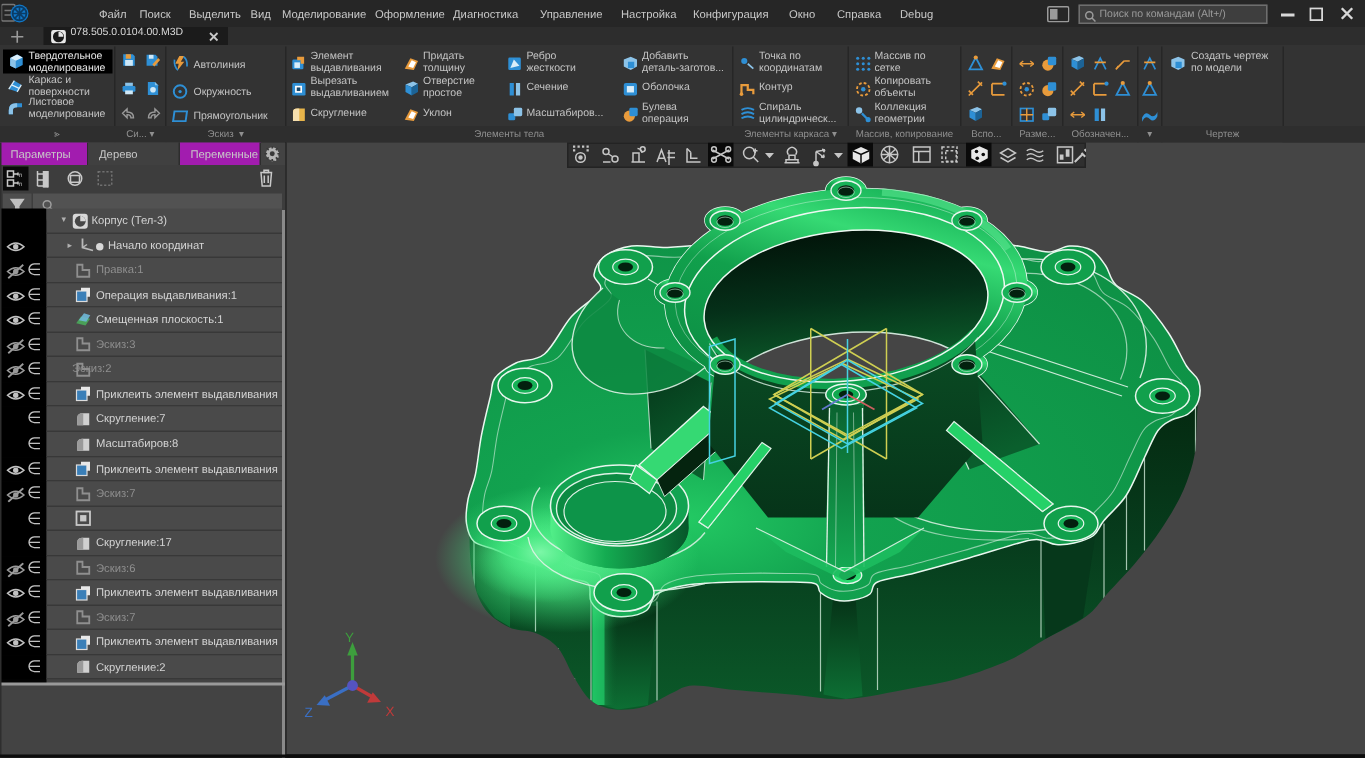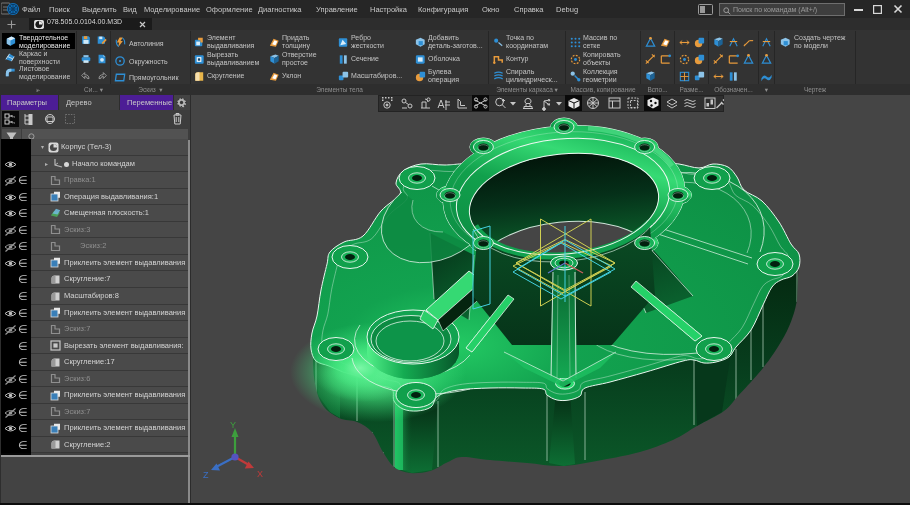--- a/index.html
+++ b/index.html
@@ -2,32 +2,32 @@
 <html><head>
 <meta charset="utf-8">
 <style>
   * { margin:0; padding:0; box-sizing:border-box; }
   html,body { width:910px; height:505px; overflow:hidden; background:#000; }
   body { font-family:"Liberation Sans", sans-serif; position:relative; }
   .abs { position:absolute; }
 
   
   #menubar { left:0; top:0; width:910px; height:18px; background:#262626; color:#c9c9c9; font-size:7.5px; }
-  #menubar .mi { position:absolute; top:5px; }
+  #menubar .mi { position:absolute; top:5px;margin-left:44px; }
   
   #tabbar { left:0; top:18px; width:910px; height:12px; background:#2d2d2d; }
   #tab1 { left:29px; top:18px; width:123px; height:12px; background:#1b1b1b; color:#d8d8d8; font-size:7px; }
   
   #ribbon { position:static; margin-top:30px; width:910px; height:65px; background:#333333; }
   .rsep { position:absolute; top:31px; height:53px; width:1px; background:#262626; }
   .rlabel { position:absolute; top:84px; height:11px; background:#2e2e2e; color:#8f8f8f; font-size:6.5px; text-align:center; line-height:11px; }
   .rtxt { position:absolute; color:#c4c4c4; font-size:7px; line-height:7.5px; }
   
   #lpanel { left:0; top:95px; width:190px; height:410px; background:#434343; }
-  .ptab { position:absolute; top:95px; height:15px; color:#c8c8c8; font-size:7.5px; line-height:15px; padding-left:7px; background:#4c1d95; border-right:1px solid #2d2d2d; }
+  .ptab { position:absolute; top:95px; height:15px; color:#c8c8c8; font-size:7.5px; line-height:15px; padding-left:7px; background:#a21caf; border-right:1px solid #2d2d2d; }
   #treerows { left:0; top:0; width:190px; }
   .trow { position:absolute; left:31px; width:157px; height:16px; background:#4a4a4a; border-bottom:1px solid #383838; color:#d4d4d4; font-size:7.5px; line-height:16px; overflow:hidden; white-space:nowrap; }
   .trow.gray { color:#8f8f8f; }
   .tgut { position:absolute; left:0; width:31px; height:16px; background:#000; }
   
   #viewport { left:191px; top:95px; width:719px; height:408px; background:#454545; }
   #vtoolbar { left:378px; top:95px; width:346px; height:17px; background:#2f2f2f; border:1px solid #232323; }
   #bottombar { left:0; top:503px; width:910px; height:2px; background:#0d0d0d; }
 </style>
 </head>
@@ -568,21 +568,21 @@
       <path d="M1 4.5 Q6.5 -0.5 12 4.5 Q6.5 9.5 1 4.5 Z" fill="none" stroke="#c0c0c0" stroke-width="1"></path>
       <circle cx="6.5" cy="4.5" r="1.8" fill="#c0c0c0"></circle>
     </svg>
 <div class="trow" style="top:155.6px;height:16.5px">
       <span style="position:absolute;left:14px;top:0;color:#b0b0b0;font-size:6px">▸</span>
       <svg style="position:absolute;left:22px;top:2.5px" width="11" height="11" viewBox="0 0 11 11">
         <path d="M2 1 L2 7 L9 9" stroke="#b8b8b8" fill="none" stroke-width="1.2"></path>
         <path d="M2 7 L5 5" stroke="#b8b8b8" stroke-width="1"></path>
       </svg>
       <span style="position:absolute;left:33px;top:6px;width:5px;height:5px;border-radius:50%;background:#d8d8d8"></span>
-      <span style="position:absolute;left:41px;top:0">Начало командам</span>
+      <span style="position:absolute;left:41px;top:0">Начало координат</span>
     </div>
 <div class="tgut" style="top:172.1px;height:16.599999999999994px"></div>
 <svg class="abs" style="left:4px;top:176.1px" width="13" height="10" viewBox="0 0 13 10">
       <path d="M1 5 Q6.5 0 12 5 Q6.5 10 1 5 Z" fill="none" stroke="#9a9a9a" stroke-width="1"></path>
       <circle cx="6.5" cy="5" r="1.8" fill="#9a9a9a"></circle>
       <line x1="11.5" y1="0.5" x2="1.5" y2="9.5" stroke="#9a9a9a" stroke-width="1.2"></line>
     </svg>
 <div class="abs" style="left:18px;top:172.1px;width:13px;height:16.599999999999994px;color:#c0c0c0;font-size:11px;line-height:16.599999999999994px;font-family:'Liberation Serif',serif">∈</div>
 <div class="trow gray" style="top:172.1px;height:16.599999999999994px">
       <svg style="position:absolute;left:19px;top:2.5px" width="11" height="11" viewBox="0 0 11 11">
@@ -634,21 +634,21 @@
 <svg class="abs" style="left:4px;top:242.3px" width="13" height="10" viewBox="0 0 13 10">
       <path d="M1 5 Q6.5 0 12 5 Q6.5 10 1 5 Z" fill="none" stroke="#9a9a9a" stroke-width="1"></path>
       <circle cx="6.5" cy="5" r="1.8" fill="#9a9a9a"></circle>
       <line x1="11.5" y1="0.5" x2="1.5" y2="9.5" stroke="#9a9a9a" stroke-width="1.2"></line>
     </svg>
 <div class="abs" style="left:18px;top:238.3px;width:13px;height:16.599999999999994px;color:#c0c0c0;font-size:11px;line-height:16.599999999999994px;font-family:'Liberation Serif',serif">∈</div>
 <div class="trow gray" style="top:238.3px;height:16.599999999999994px">
       <svg style="position:absolute;left:19px;top:2.5px" width="11" height="11" viewBox="0 0 11 11">
         <path d="M1.5 1.5 L5 1.5 L5 5 L9.5 5 L9.5 9.5 L1.5 9.5 Z" fill="none" stroke="#8f8f8f" stroke-width="1.2"></path>
       </svg>
-      <span style="position:absolute;left:49px;top:0">Эскиз:2</span>
+      <span style="position:absolute;left:17px;top:0">Эскиз:2</span>
     </div>
 <div class="tgut" style="top:254.9px;height:16.49999999999997px"></div>
 <svg class="abs" style="left:4px;top:258.9px" width="13" height="9" viewBox="0 0 13 9">
       <path d="M1 4.5 Q6.5 -0.5 12 4.5 Q6.5 9.5 1 4.5 Z" fill="none" stroke="#c0c0c0" stroke-width="1"></path>
       <circle cx="6.5" cy="4.5" r="1.8" fill="#c0c0c0"></circle>
     </svg>
 <div class="abs" style="left:18px;top:254.9px;width:13px;height:16.49999999999997px;color:#c0c0c0;font-size:11px;line-height:16.49999999999997px;font-family:'Liberation Serif',serif">∈</div>
 <div class="trow" style="top:254.9px;height:16.49999999999997px">
       <svg style="position:absolute;left:19px;top:2.5px" width="11" height="11" viewBox="0 0 11 11">
         <rect x="1" y="3" width="7" height="7" fill="#3a7fb8"></rect>
@@ -702,21 +702,20 @@
       </svg>
       <span style="position:absolute;left:33px;top:0">Эскиз:7</span>
     </div>
 <div class="tgut" style="top:337.6px;height:16.5px"></div>
 <div class="abs" style="left:18px;top:337.6px;width:13px;height:16.5px;color:#c0c0c0;font-size:11px;line-height:16.5px;font-family:'Liberation Serif',serif">∈</div>
 <div class="trow" style="top:337.6px;height:16.5px">
       <svg style="position:absolute;left:19px;top:2.5px" width="11" height="11" viewBox="0 0 11 11">
         <rect x="1" y="1" width="9" height="9" fill="none" stroke="#c8c8c8" stroke-width="1.2"></rect>
         <rect x="3.4" y="3.4" width="4.2" height="4.2" fill="#c8c8c8"></rect>
       </svg>
-      <span style="position:absolute;left:33px;top:0">Вырезать элемент выдавливания:</span>
     </div>
 <div class="tgut" style="top:354.1px;height:16.599999999999966px"></div>
 <div class="abs" style="left:18px;top:354.1px;width:13px;height:16.599999999999966px;color:#c0c0c0;font-size:11px;line-height:16.599999999999966px;font-family:'Liberation Serif',serif">∈</div>
 <div class="trow" style="top:354.1px;height:16.599999999999966px">
       <svg style="position:absolute;left:19px;top:2.5px" width="11" height="11" viewBox="0 0 11 11">
         <path d="M1.5 9.5 L1.5 4.5 Q1.5 1.5 5 1.5 L9.5 1.5 L9.5 9.5 Z" fill="#d0d0d0"></path>
         <path d="M1.5 9.5 L1.5 4.5 Q1.5 1.5 5 1.5 L5.5 1.5 L5.5 9.5 Z" fill="#9a9a9a"></path>
       </svg>
       <span style="position:absolute;left:33px;top:0">Скругление:17</span>
     </div>

